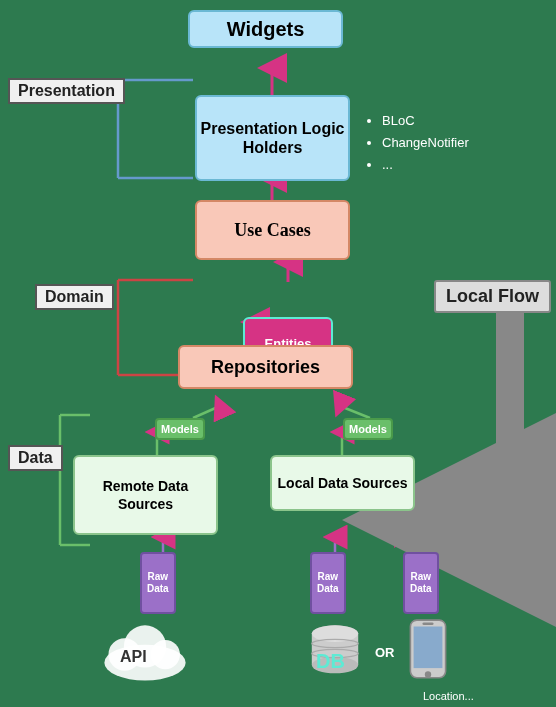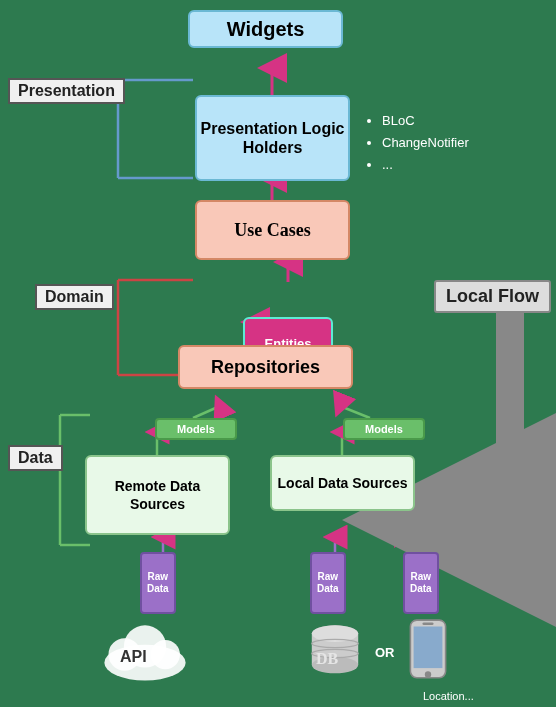--- a/index.html
+++ b/index.html
@@ -68,21 +68,21 @@
 
     .repositories-box {
       left: 178px; top: 345px;
       width: 175px; height: 44px;
       background: #f9c8b8;
       border: 2px solid #d48866;
       font-size: 18px;
     }
 
     .remote-ds-box {
-      left: 85px; top: 455px;
+      left: 73px; top: 455px;
       width: 145px; height: 80px;
       background: #e8f9e8;
       border: 2px solid #8bc48b;
       font-size: 14px;
       line-height: 1.3;
     }
 
     .local-ds-box {
       left: 270px; top: 455px;
       width: 145px; height: 56px;
@@ -92,21 +92,21 @@
       line-height: 1.3;
     }
 
     .model-badge {
       position: absolute;
       background: #6abf6a;
       border: 2px solid #4a9a4a;
       color: white;
       font-size: 11px;
       font-weight: bold;
-      padding: 3px 20px;
+      padding: 3px 4px;
       border-radius: 4px;
     }
 
     .model-remote {
       left: 155px; top: 418px;
     }
 
     .model-local {
       left: 343px; top: 418px;
     }
@@ -226,24 +226,23 @@
       position: absolute;
       left: 120px; top: 648px;
       color: #333;
       font-size: 16px;
       font-weight: bold;
     }
 
     .db-label {
       position: absolute;
       left: 316px; top: 650px;
-      color: #e5e5e5;
-      font-size: 16px;
-      font-weight: bold;
-      font-family: Liberation Serif, serif;
+      color: #5eead4;
+      font-size: 20px;
+      font-weight: bold;
     }
 
     .location-label {
       position: absolute;
       left: 403px; top: 690px;
       color: white;
       font-size: 11px;
       padding-left: 20px;
     }
   </style>

